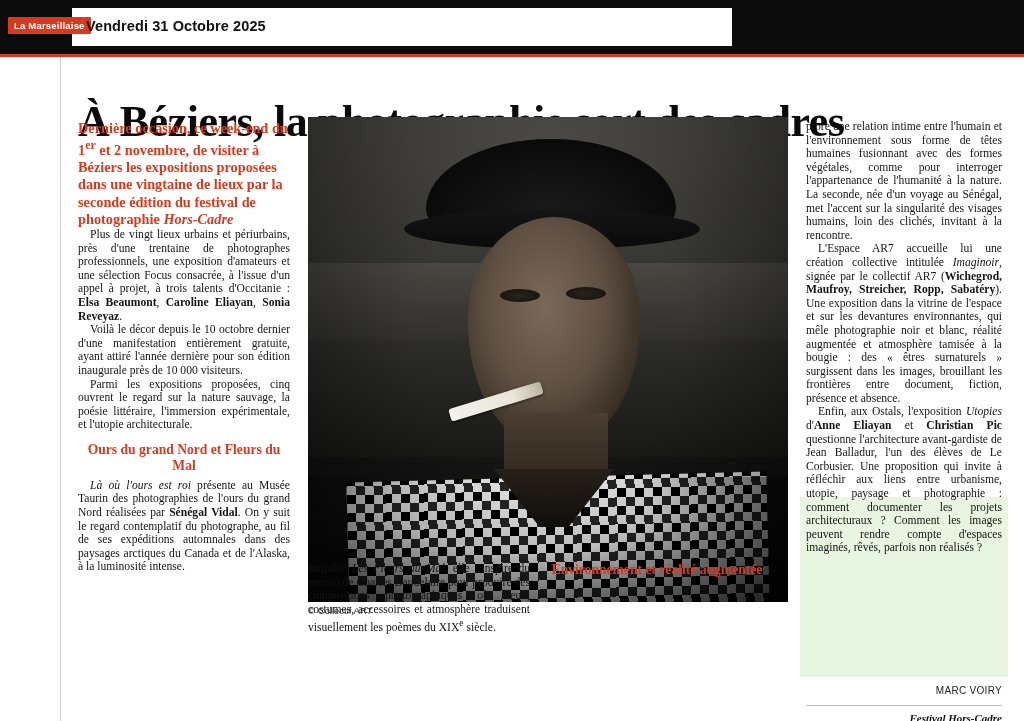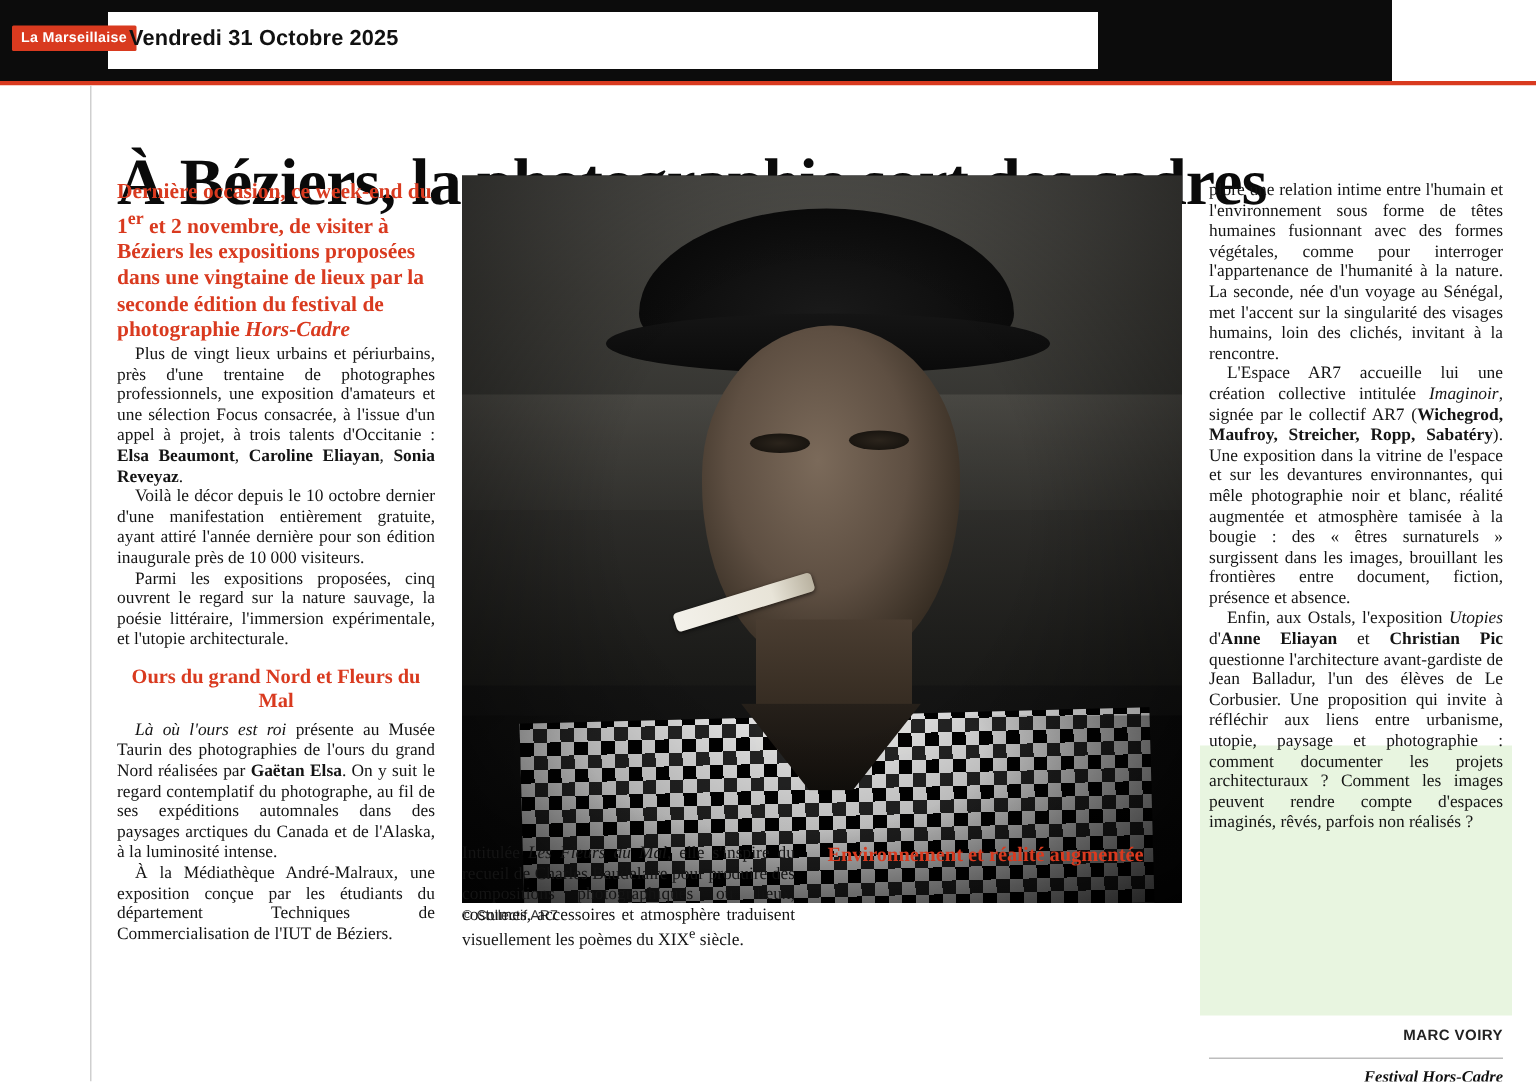--- a/index.html
+++ b/index.html
@@ -13,21 +13,21 @@
     overflow: hidden;
     font-family: "Liberation Serif", serif;
     color: #111;
     position: relative;
   }
 
   
   .masthead {
     position: absolute;
     left: 0; top: 0;
-    width: 928px;
+    width: 1024px;
     height: 54px;
     background: #0c0c0c;
   }
   .masthead-inner {
     position: absolute;
     left: 0; top: 0;
     width: 736px;
     height: 54px;
     background: #0c0c0c;
   }
@@ -268,21 +268,21 @@
     height: 180px;
     background: #e8f5e0;
   }
   .byline {
     position: absolute;
     left: 806px;
     top: 628px;
     width: 196px;
     text-align: right;
     font-family: "Liberation Sans", sans-serif;
-    font-weight: bold;
+    font-weight: normal;
     font-size: 10px;
     letter-spacing: 0.3px;
     color: #222;
   }
   .byline-rule {
     position: absolute;
     left: 806px;
     top: 648px;
     width: 196px;
     height: 1px;
@@ -341,22 +341,21 @@
     <div class="chapeau">
       <span>Dernière occasion, ce week-end du 1<sup>er</sup> et 2 novembre, de visiter à Béziers les expositions proposées dans une vingtaine de lieux par la seconde édition du festival de photographie <i>Hors-Cadre</i></span>
     </div>
 
     <p>Plus de vingt lieux urbains et périurbains, près d'une trentaine de photographes professionnels, une exposition d'amateurs et une sélection Focus consacrée, à l'issue d'un appel à projet, à trois talents d'Occitanie : <b>Elsa Beaumont</b>, <b>Caroline Eliayan</b>, <b>Sonia Reveyaz</b>.</p>
     <p>Voilà le décor depuis le 10 octobre dernier d'une manifestation entièrement gratuite, ayant attiré l'année dernière pour son édition inaugurale près de 10 000 visiteurs.</p>
     <p>Parmi les expositions proposées, cinq ouvrent le regard sur la nature sauvage, la poésie littéraire, l'immersion expérimentale, et l'utopie architecturale.</p>
 
     <div class="subhead">Ours du grand Nord et Fleurs du Mal</div>
 
-    <p><i>Là où l'ours est roi</i> présente au Musée Taurin des photographies de l'ours du grand Nord réalisées par <b>Gaëtan Elsa</b>. On y suit le regard contemplatif du photographe, au fil de ses expéditions automnales dans des paysages arctiques du Canada et de l'Alaska, à la luminosité intense.</p>
-    <p>À la Médiathèque André-Malraux, une exposition conçue par les étudiants du département Techniques de Commercialisation de l'IUT de Béziers.</p>
+    <p><i>Là où l'ours est roi</i> présente au Musée Taurin des photographies de l'ours du grand Nord réalisées par <b>Sénégal Vidal</b>. On y suit le regard contemplatif du photographe, au fil de ses expéditions automnales dans des paysages arctiques du Canada et de l'Alaska, à la luminosité intense.</p>
   </div>
 
   <div class="col" id="col2">
     <p class="noindent">Intitulée <i>Les Fleurs du Mal</i>, elle s'inspire du recueil de Charles Baudelaire pour produire des compositions photographiques où lieux, costumes, accessoires et atmosphère traduisent visuellement les poèmes du XIX<sup>e</sup> siècle.</p>
   </div>
 
   <div class="col" id="col3">
     <div class="subhead" style="margin-top:0">Environnement et réalité augmentée</div>
   </div>
 

